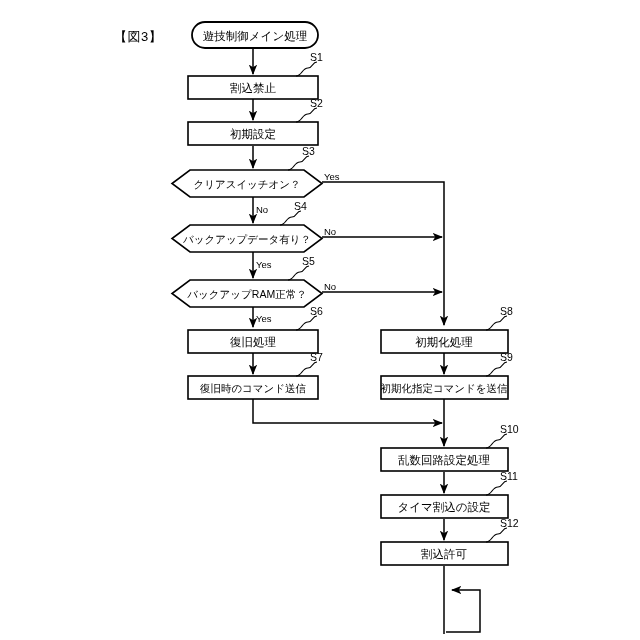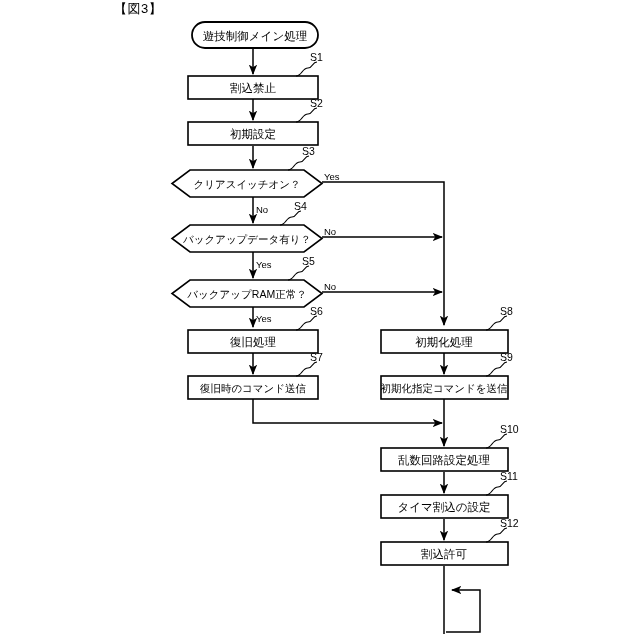--- a/index.html
+++ b/index.html
@@ -13,21 +13,21 @@
   #canvas {
     position: relative;
     width: 640px;
     height: 640px;
     background: #ffffff;
     overflow: hidden;
   }
   #fig-title {
     position: absolute;
     left: 114px;
-    top: 0;
+    top: 28px;
     font-size: 13px;
     color: #000;
     letter-spacing: 0.5px;
     white-space: nowrap;
   }
   svg.flow {
     position: absolute;
     left: 0;
     top: 0;
     width: 640px;

